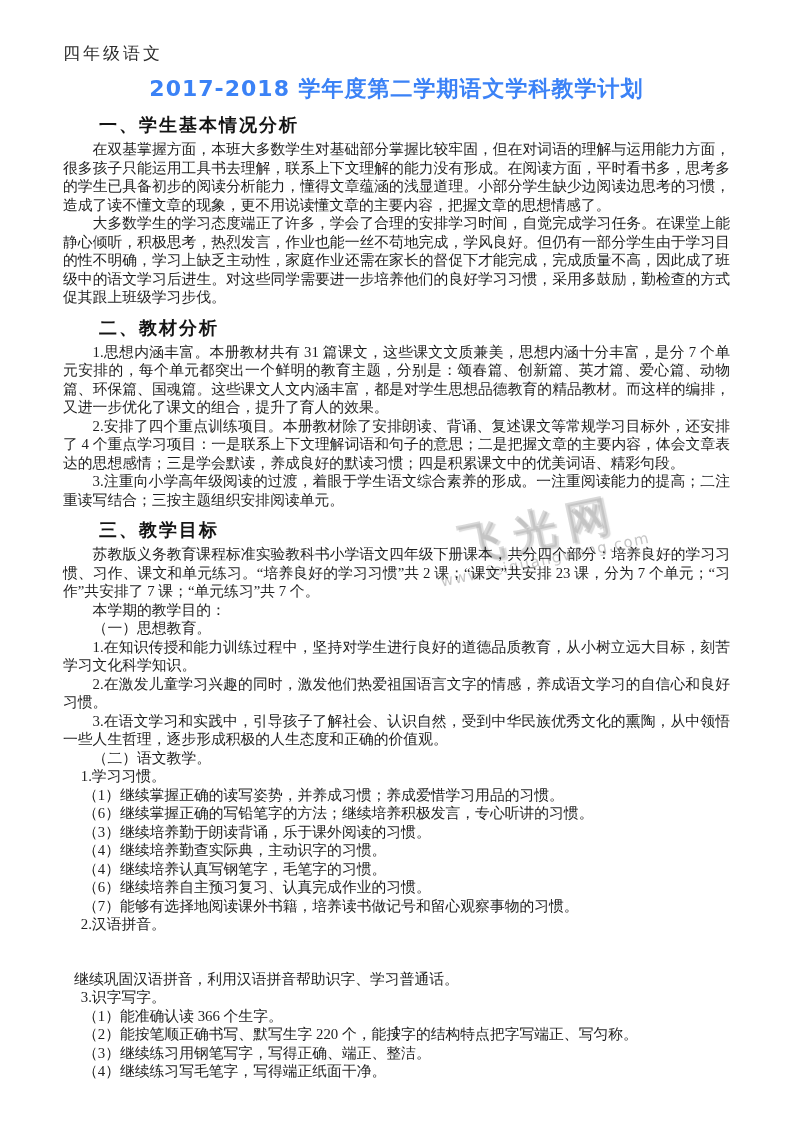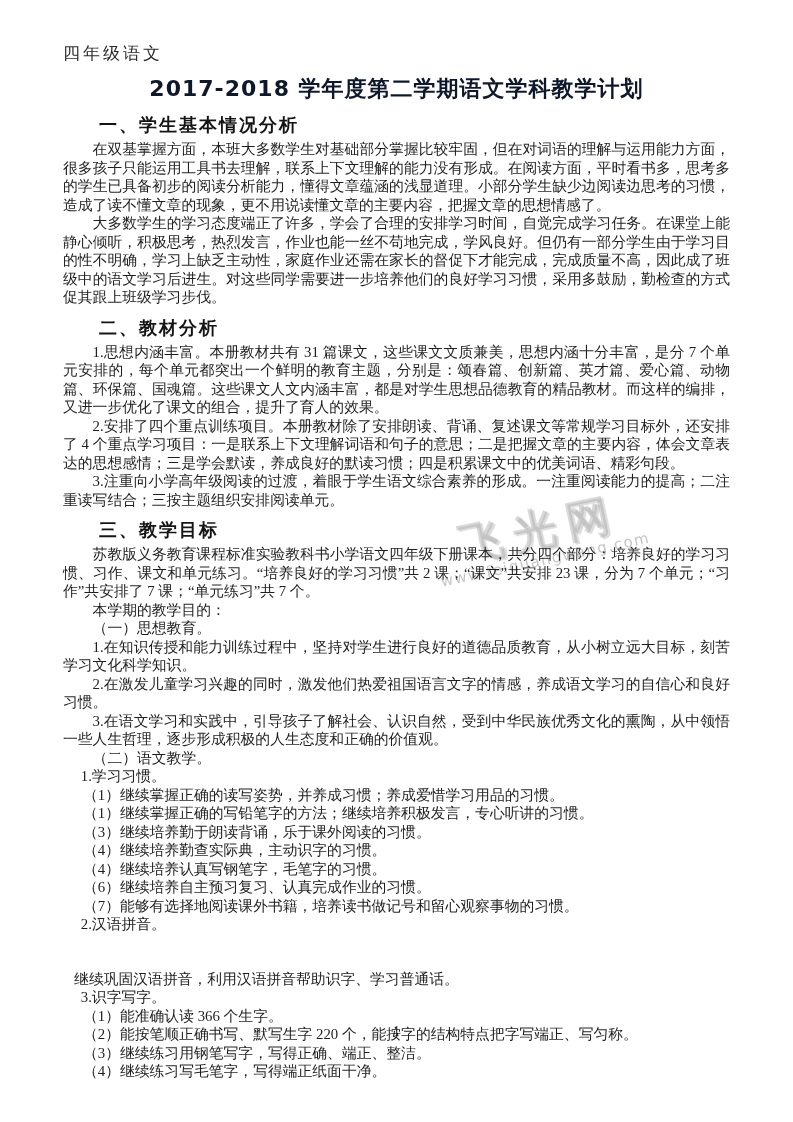--- a/index.html
+++ b/index.html
@@ -16,21 +16,21 @@
   .running-header {
     padding-right:20px;
     font-size:17px; letter-spacing:3px;
     color:#2a2a2a; line-height:16px;
   }
 
   .doc-title {
     margin:12px 0 0 0; text-align:center;
     font-family:"DejaVu Sans","Liberation Sans",sans-serif;
     font-size:22px; font-weight:700; letter-spacing:1px;
-    line-height:30px; color:#0f172a;
+    line-height:30px; color:#3b82f6;
   }
 
   h2.sec {
     margin:8px 0 2px 0;
     font-family:Liberation Sans, sans-serif;
     font-size:18px; font-weight:700; letter-spacing:2px;
     line-height:26px; text-indent:2em; color:#141414;
   }
 
   p {
@@ -100,21 +100,21 @@
       <h2 class="sec">三、教学目标</h2>
       <p class="ind2">苏教版义务教育课程标准实验教科书小学语文四年级下册课本，共分四个部分：培养良好的学习习惯、习作、课文和单元练习。“培养良好的学习习惯”共 2 课；“课文”共安排 23 课，分为 7 个单元；“习作”共安排了 7 课；“单元练习”共 7 个。</p>
       <p class="ind2">本学期的教学目的：</p>
       <p class="ind2">（一）思想教育。</p>
       <p class="ind2">1.在知识传授和能力训练过程中，坚持对学生进行良好的道德品质教育，从小树立远大目标，刻苦学习文化科学知识。</p>
       <p class="ind2">2.在激发儿童学习兴趣的同时，激发他们热爱祖国语言文字的情感，养成语文学习的自信心和良好习惯。</p>
       <p class="ind2">3.在语文学习和实践中，引导孩子了解社会、认识自然，受到中华民族优秀文化的熏陶，从中领悟一些人生哲理，逐步形成积极的人生态度和正确的价值观。</p>
       <p class="ind2">（二）语文教学。</p>
       <p class="ind1">1.学习习惯。</p>
       <p class="indp">（1）继续掌握正确的读写姿势，并养成习惯；养成爱惜学习用品的习惯。</p>
-      <p class="indp">（1）继续掌握正确的写铅笔字的方法；继续培养积极发言，专心听讲的习惯。</p>
+      <p class="indp">（6）继续掌握正确的写铅笔字的方法；继续培养积极发言，专心听讲的习惯。</p>
       <p class="indp">（3）继续培养勤于朗读背诵，乐于课外阅读的习惯。</p>
       <p class="indp">（4）继续培养勤查实际典，主动识字的习惯。</p>
       <p class="indp">（4）继续培养认真写钢笔字，毛笔字的习惯。</p>
       <p class="indp">（6）继续培养自主预习复习、认真完成作业的习惯。</p>
       <p class="indp">（7）能够有选择地阅读课外书籍，培养读书做记号和留心观察事物的习惯。</p>
       <p class="ind1">2.汉语拼音。</p>
       <p class="ind05">继续巩固汉语拼音，利用汉语拼音帮助识字、学习普通话。</p>
       <p class="ind1">3.识字写字。</p>
       <p class="indp">（1）能准确认读 366 个生字。</p>
       <p class="indp">（2）能按笔顺正确书写、默写生字 220 个，能按字的结构特点把字写端正、写匀称。</p>

